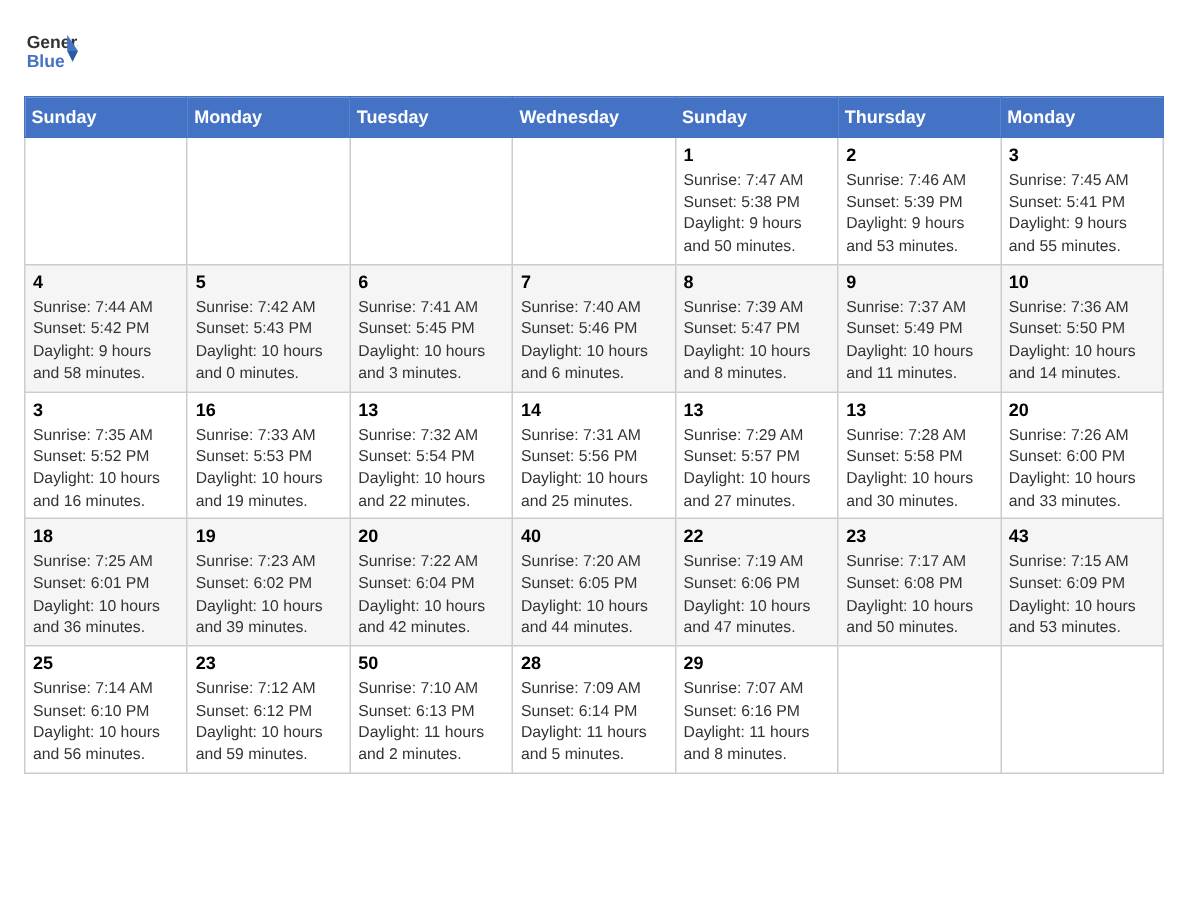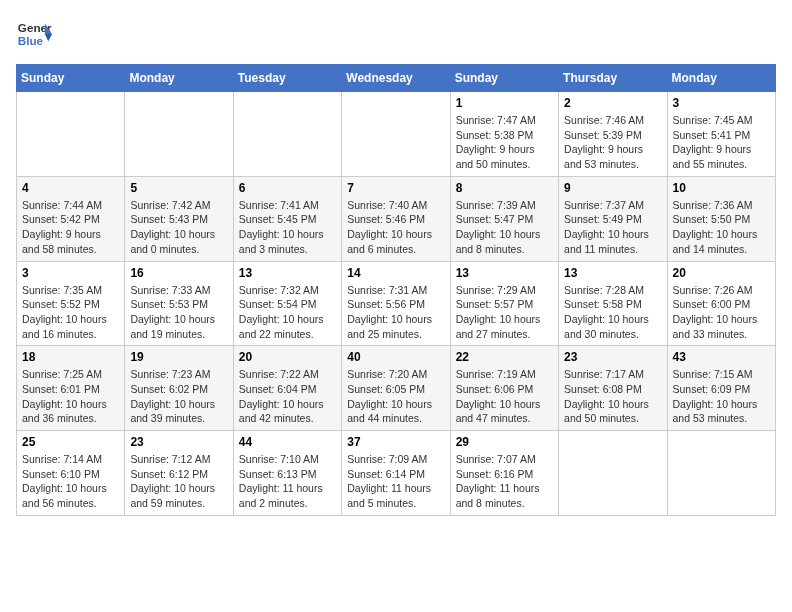--- a/index.html
+++ b/index.html
@@ -226,25 +226,25 @@
       <tr>
         <td>
           <div class="day-number">25</div>
           <div class="day-info">Sunrise: 7:14 AM<br>Sunset: 6:10 PM<br>Daylight: 10 hours and 56 minutes.</div>
         </td>
         <td>
           <div class="day-number">23</div>
           <div class="day-info">Sunrise: 7:12 AM<br>Sunset: 6:12 PM<br>Daylight: 10 hours and 59 minutes.</div>
         </td>
         <td>
-          <div class="day-number">44</div>
+          <div class="day-number">50</div>
           <div class="day-info">Sunrise: 7:10 AM<br>Sunset: 6:13 PM<br>Daylight: 11 hours and 2 minutes.</div>
         </td>
         <td>
-          <div class="day-number">37</div>
+          <div class="day-number">28</div>
           <div class="day-info">Sunrise: 7:09 AM<br>Sunset: 6:14 PM<br>Daylight: 11 hours and 5 minutes.</div>
         </td>
         <td>
           <div class="day-number">29</div>
           <div class="day-info">Sunrise: 7:07 AM<br>Sunset: 6:16 PM<br>Daylight: 11 hours and 8 minutes.</div>
         </td>
         <td class="empty-cell"></td>
         <td class="empty-cell"></td>
       </tr>
     </tbody>

